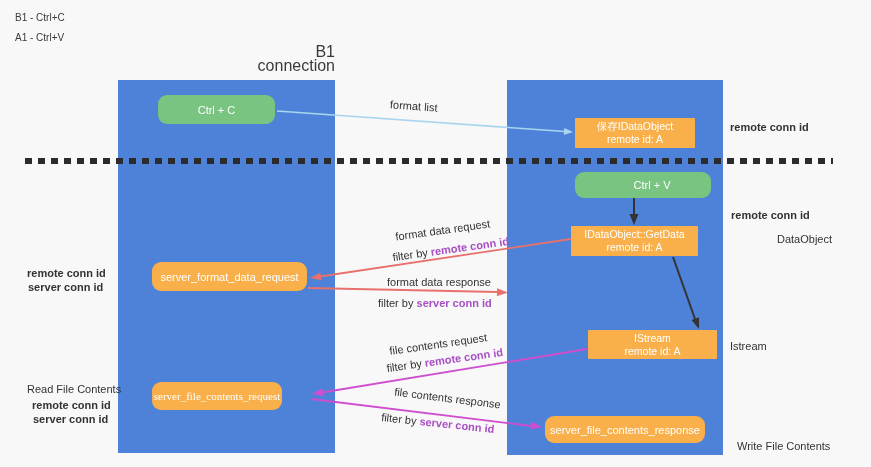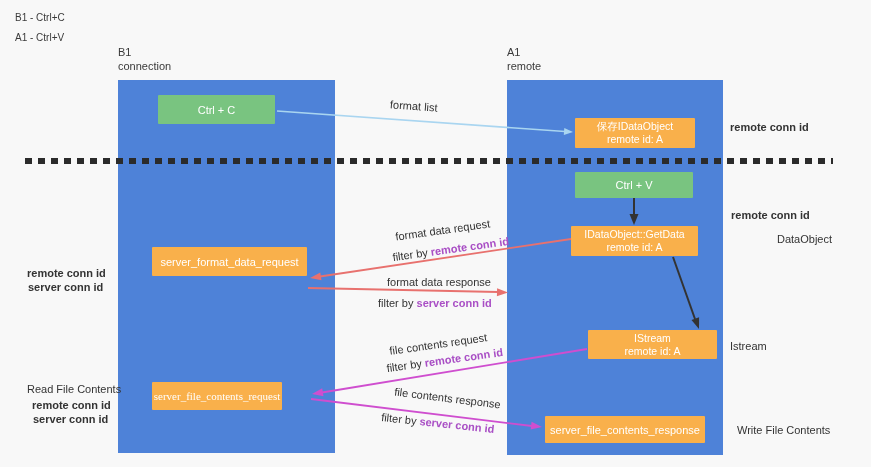--- a/index.html
+++ b/index.html
@@ -14,31 +14,31 @@
   .abs{position:absolute;}
   .title{
     left:15px;top:8px;width:871px;
     font-size:10px;line-height:20px;color:var(--c-text-dark,#3A3A3A);
   }
   .lane{
     background:var(--c-lane-blue,#4E82D8);
     z-index:1;
   }
   .lane-header{
-    text-align:left;font-size:11px;line-height:14px;
+    text-align:right;font-size:16px;line-height:14px;
     color:var(--c-text-dark,#3A3A3A);z-index:1;
   }
   .node{
     z-index:2;display:flex;flex-direction:column;align-items:center;justify-content:center;
     color:#fff;border-radius:1px;white-space:nowrap;
   }
   .node.orange{background:var(--c-box-orange,#F9B04B);}
   .node.green{background:var(--c-box-green,#79C480);}
   .node .l1,.node .l2{font-size:10.5px;line-height:13px;}
-  .node.single{font-size:11px;}
+  .node.single{font-size:11px;border-radius:9px;}
   .dashline{
     left:25px;top:158px;width:808px;height:6px;z-index:2;
     background:repeating-linear-gradient(90deg,
       var(--c-dash-black,#2B2B2B) 0 7px, transparent 7px 13px);
   }
   svg.arrows{left:0;top:0;z-index:3;pointer-events:none;}
   .s-lb{stroke:var(--c-arrow-lightblue,#A9D5F0);}
   .f-lb{fill:var(--c-arrow-lightblue,#A9D5F0);}
   .s-bk{stroke:var(--c-arrow-black,#333333);}
   .f-bk{fill:var(--c-arrow-black,#333333);}
@@ -65,49 +65,45 @@
 
   <div class="abs title">
     <div>B1 - Ctrl+C</div>
     <div>A1 - Ctrl+V</div>
   </div>
 
   <div class="abs lane-header" style="left:118px;top:45px;width:217px;">
     <div>B1</div>
     <div>connection</div>
   </div>
-  <div class="abs lane-header" style="left:507px;top:45px;width:216px;">
-    <div>A1</div>
-    <div>remote</div>
-  </div>
 
   <div class="abs lane" style="left:118px;top:80px;width:217px;height:373px;"></div>
   <div class="abs lane" style="left:507px;top:80px;width:216px;height:375px;"></div>
 
   <div class="abs dashline"></div>
 
   <div class="abs node green single" style="left:158px;top:95px;width:117px;height:29px;">
     <span>Ctrl + C</span>
   </div>
 
   <div class="abs node orange" style="left:575px;top:118px;width:120px;height:30px;">
     <div class="l1">保存IDataObject</div>
     <div class="l2">remote id: A</div>
   </div>
 
-  <div class="abs node green single" style="left:575px;top:172px;width:118px;height:26px;">
+  <div class="abs node green single" style="left:575px;top:172px;width:118px;height:26px;padding-left:18px;">
     <span>Ctrl + V</span>
   </div>
 
   <div class="abs node orange" style="left:571px;top:226px;width:127px;height:30px;">
     <div class="l1">IDataObject::GetData</div>
     <div class="l2">remote id: A</div>
   </div>
 
-  <div class="abs node orange single" style="left:152px;top:247px;width:155px;height:29px;">
+  <div class="abs node orange single" style="left:152px;top:262px;width:155px;height:29px;">
     <span>server_format_data_request</span>
   </div>
 
 
   <div class="abs node orange" style="left:588px;top:330px;width:129px;height:29px;">
     <div class="l1">IStream</div>
     <div class="l2">remote id: A</div>
   </div>
 
   <div class="abs node orange single" style="left:152px;top:382px;width:130px;height:28px;font-family:Liberation Serif, serif;">
@@ -168,21 +164,21 @@
 
   <div class="abs elabel rot-p7" style="left:394px;top:392px;">file contents response</div>
   <div class="abs elabel rot-p6" style="left:381px;top:417px;">
     <span>filter by </span><span class="purple">server conn id</span>
   </div>
 
   <div class="abs sidelbl purple" style="left:730px;top:121px;">remote conn id</div>
   <div class="abs sidelbl purple" style="left:731px;top:209px;">remote conn id</div>
   <div class="abs sidelbl" style="left:731px;top:233px;margin-left:46px;">DataObject</div>
   <div class="abs sidelbl" style="left:730px;top:340px;">Istream</div>
-  <div class="abs sidelbl" style="left:737px;top:424px;">Write File Contents</div>
+  <div class="abs sidelbl" style="left:737px;top:440px;">Write File Contents</div>
 
   <div class="abs sidelbl purple" style="left:27px;top:267px;">remote conn id</div>
   <div class="abs sidelbl greenlbl" style="left:28px;top:281px;">server conn id</div>
   <div class="abs sidelbl" style="left:27px;top:383px;">Read File Contents</div>
   <div class="abs sidelbl purple" style="left:32px;top:399px;">remote conn id</div>
   <div class="abs sidelbl greenlbl" style="left:33px;top:413px;">server conn id</div>
 
 </div>
 
 </body></html>

